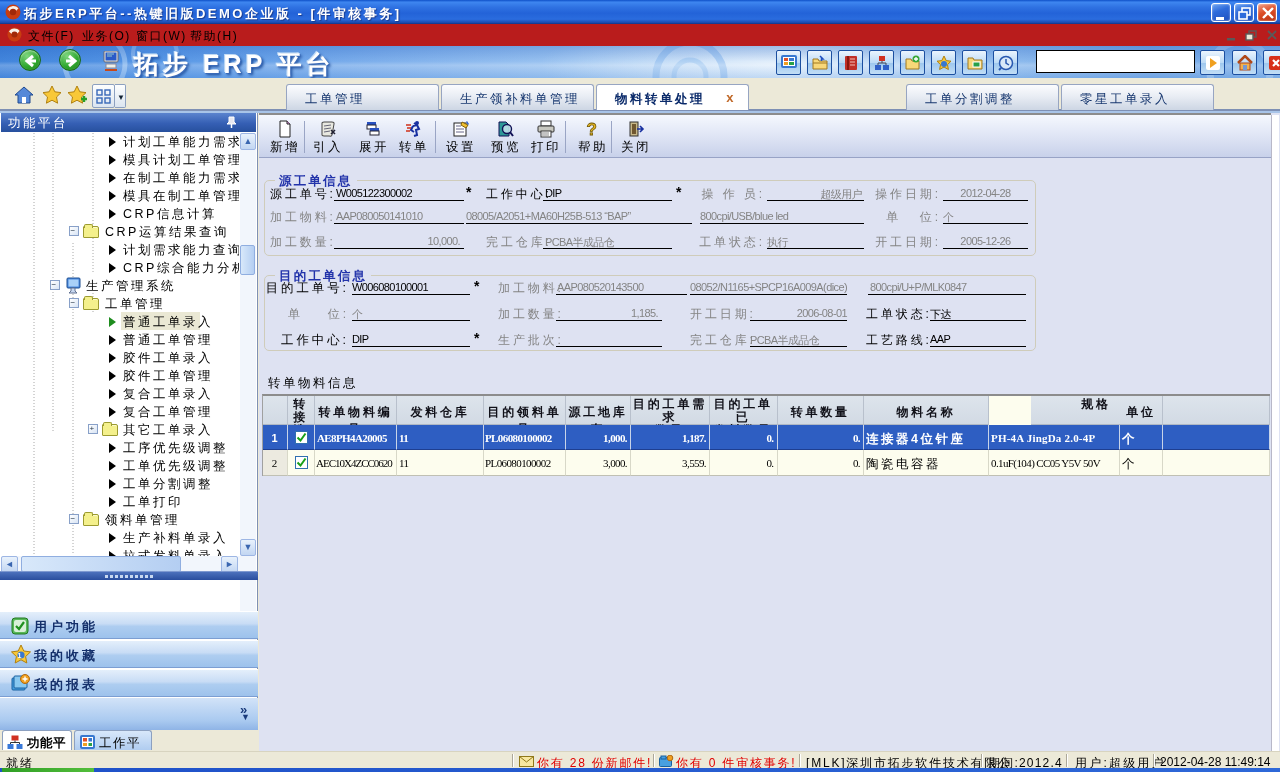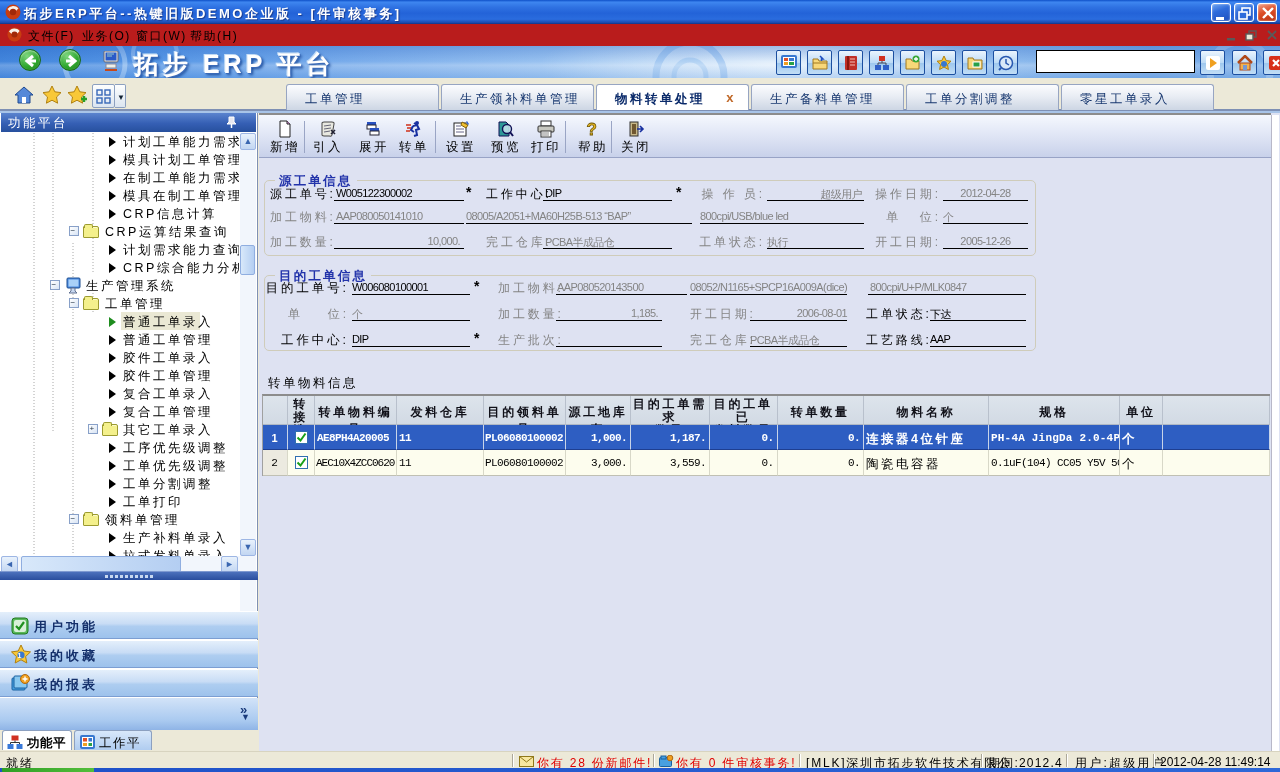--- a/index.html
+++ b/index.html
@@ -62,21 +62,21 @@
 .flabel{position:absolute;font-size:12px;white-space:nowrap;letter-spacing:2.9px}
 .fval{position:absolute;font-size:11px;padding-top:1px;font-family:Liberation Sans, sans-serif;white-space:nowrap;letter-spacing:-0.6px}
 .uline{position:absolute;height:1px;background:#000}
 .star{position:absolute;font-size:14px;font-weight:bold;color:#000}
 .gray{color:#848484}
 
 #tbl{left:3px;top:281px;width:1008px;height:82px;background:#FDFDEE;border-top:2px solid #8C8C8C;border-left:1px solid #A0A0A0}
 .th{position:absolute;top:0;height:29px;background:linear-gradient(180deg,#DDE4EC 0%,#D2DAE4 100%);border-right:1px solid #B8C0CC;border-bottom:1px solid #B0B8C4;font-size:12px;font-weight:bold;color:#101018;text-align:center;letter-spacing:2.8px}
 .tr1{position:absolute;top:29px;height:25px;background:#2E5EC2;color:#fff;font-weight:bold;border-bottom:1px solid #1E3E90}
 .tr2{position:absolute;top:54px;height:26px;background:#FDFDEE;color:#000}
-.td{position:absolute;font-size:11px;font-family:Liberation Mono, monospace;white-space:nowrap;overflow:hidden;padding-top:7px;letter-spacing:-0.6px}
+.td{position:absolute;font-size:11px;font-family:Liberation Serif, serif;white-space:nowrap;overflow:hidden;padding-top:7px;letter-spacing:-0.6px}
 #rightstrip{left:1012px;top:2px;width:8px;height:636px;background:#FFF;border-left:1px solid #B8B8C8}
 
 #statusbar{left:0;top:751px;width:1280px;height:17px;background:#ECE9D8;border-top:1px solid #D8D4C0;font-size:12px}
 .sgroove{position:absolute;top:2px;width:2px;height:13px;border-left:1px solid #ACA899;border-right:1px solid #fff}
 .sred{color:#E00000}
 #taskbar{left:0;top:768px;width:1280px;height:4px;background:linear-gradient(90deg,#1E50C8,#2E68D8)}
 #taskgreen{left:2px;top:768px;width:92px;height:4px;background:linear-gradient(90deg,#2F9E25,#53BE3B)}
 </style></head>
 <body>
 <div class="abs" id="titlebar">
@@ -243,21 +243,20 @@
  <div class="abs gridbtn"><svg width="21" height="22">
         <rect x="4" y="5" width="5" height="5" fill="none" stroke="#3868B8" stroke-width="1.4"></rect>
         <rect x="12" y="5" width="5" height="5" fill="none" stroke="#3868B8" stroke-width="1.4"></rect>
         <rect x="4" y="13" width="5" height="5" fill="none" stroke="#3868B8" stroke-width="1.4"></rect>
         <rect x="12" y="13" width="5" height="5" fill="none" stroke="#3868B8" stroke-width="1.4"></rect>
       </svg></div>
  <div class="abs gridbtn2">▼</div>
  <div class="abs tab" style="left:286px;width:153px">工单管理</div>
  <div class="abs tab" style="left:441px;width:153px">生产领补料单管理</div>
  <div class="abs tab active" style="left:596px;width:153px">物料转单处理<span style="position:absolute;right:12px;top:5px;color:#C06828;font-weight:bold;font-size:13px">x</span></div>
- <div class="abs tab" style="left:751px;width:153px">生产备料单管理</div>
  <div class="abs tab" style="left:906px;width:153px">工单分割调整</div>
  <div class="abs tab" style="left:1061px;width:153px">零星工单录入</div>
 </div>
 <div class="abs" id="leftpanel">
  <div class="abs" id="lphead">功能平台<svg class="abs" style="left:224px;top:3px" width="12" height="13">
         <path d="M4 1 L9 1 L9 6 L11 8 L2 8 L4 6 Z" fill="#E8E8F0" stroke="#fff"></path>
         <path d="M6.5 8 L6.5 12" stroke="#fff" stroke-width="1.5"></path>
       </svg></div>
  <div class="abs" id="tree">
  <svg class="abs" style="left:0;top:0" width="238" height="423">
@@ -508,21 +507,21 @@
       <div class="th" style="left:0px;width:24.5px;padding-top:8px"></div>
       <div class="th" style="left:24.5px;width:27.5px;padding-top:2px;line-height:13px">转接<br>选择</div>
       <div class="th" style="left:52px;width:82px;padding-top:8px">转单物料编号</div>
       <div class="th" style="left:134px;width:87px;padding-top:8px">发料仓库</div>
       <div class="th" style="left:221px;width:82px;padding-top:8px">目的领料单号</div>
       <div class="th" style="left:303px;width:65px;padding-top:8px">源工地库存</div>
       <div class="th" style="left:368px;width:79px;padding-top:2px;line-height:13px">目的工单需求<br>数量</div>
       <div class="th" style="left:447px;width:67.5px;padding-top:2px;line-height:13px">目的工单已<br>发料数量</div>
       <div class="th" style="left:514.5px;width:86.5px;padding-top:8px">转单数量</div>
       <div class="th" style="left:601px;width:125px;padding-top:8px">物料名称</div>
-      <div class="th" style="left:726px;width:131px;padding-top:8px">规格</div>
+      <div class="th" style="left:768px;width:131px;padding-top:0">规格</div>
       <div class="th" style="left:857px;width:43px;padding-top:8px">单位</div>
       <div class="th" style="left:900px;width:107px;padding-top:8px"></div>
       <div class="tr1 td" style="left:0px;width:24.5px;text-align:center;font-family:'Liberation Sans',sans-serif;border-right:1px solid #C8D4E8;padding-left:2px;padding-right:3px">1</div>
       <div class="tr1 td" style="left:24.5px;width:27.5px;text-align:center;border-right:1px solid #C8D4E8;padding-left:2px;padding-right:3px">
         <svg width="13" height="13" style="position:absolute;left:7px;top:6px">
           <rect x="0.5" y="0.5" width="12" height="12" fill="#fff" stroke="#3070B0"></rect>
           <path d="M2.5 6.5 L5.5 9.5 L10.5 2.5" stroke="#18A018" stroke-width="2" fill="none"></path>
         </svg>
       </div>
       <div class="tr1 td" style="left:52px;width:82px;text-align:left;border-right:1px solid #C8D4E8;padding-left:2px;padding-right:0px">AE8PH4A20005</div>

